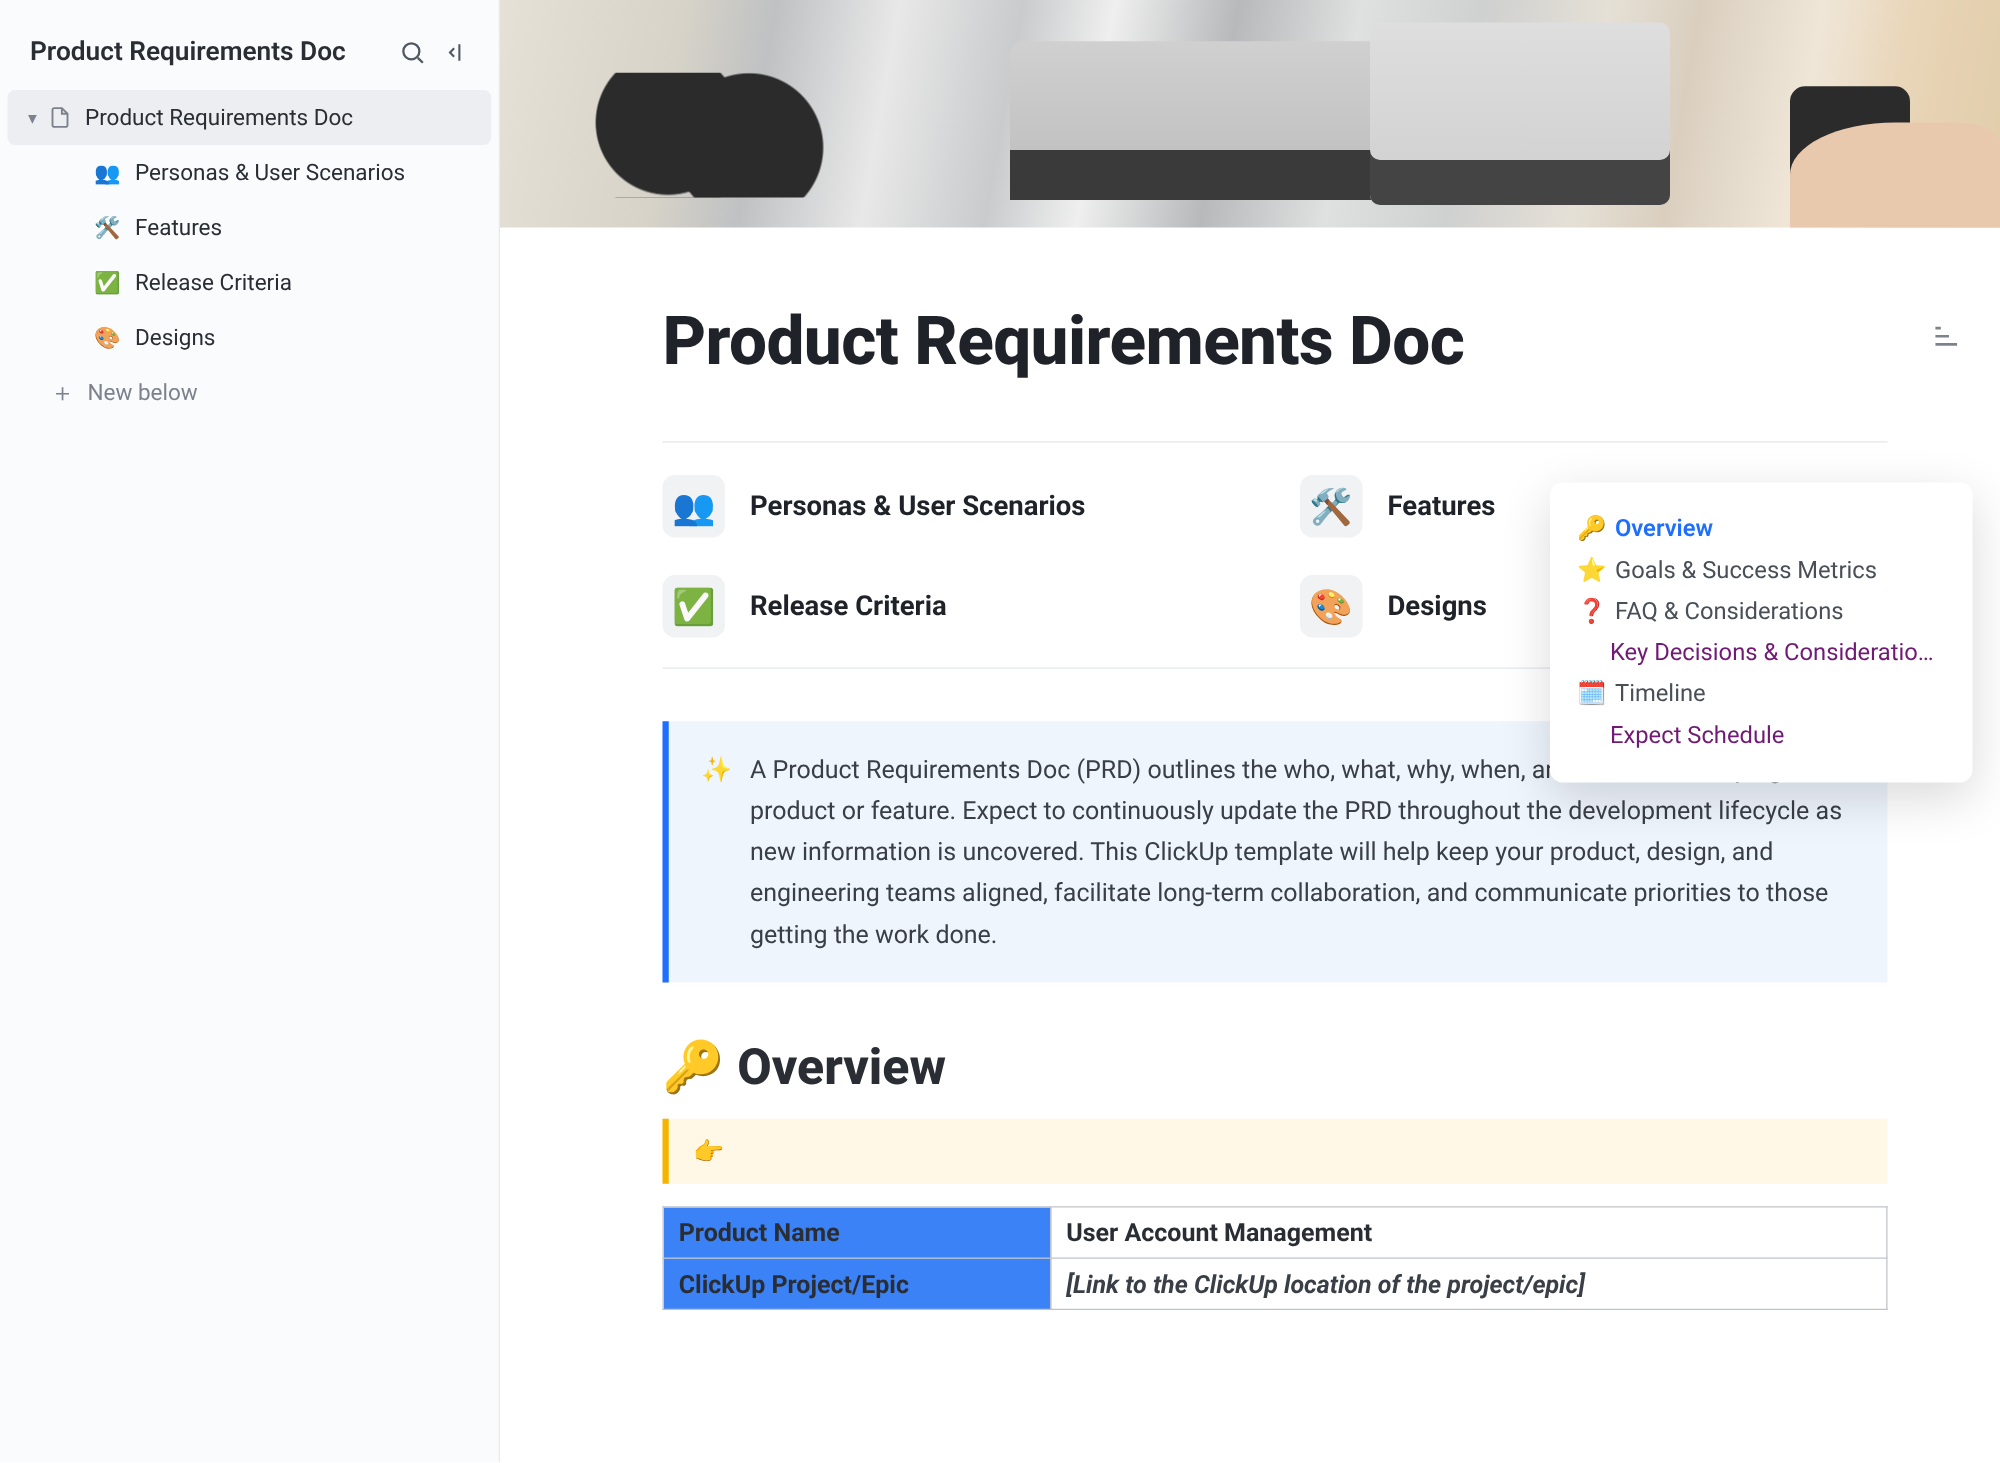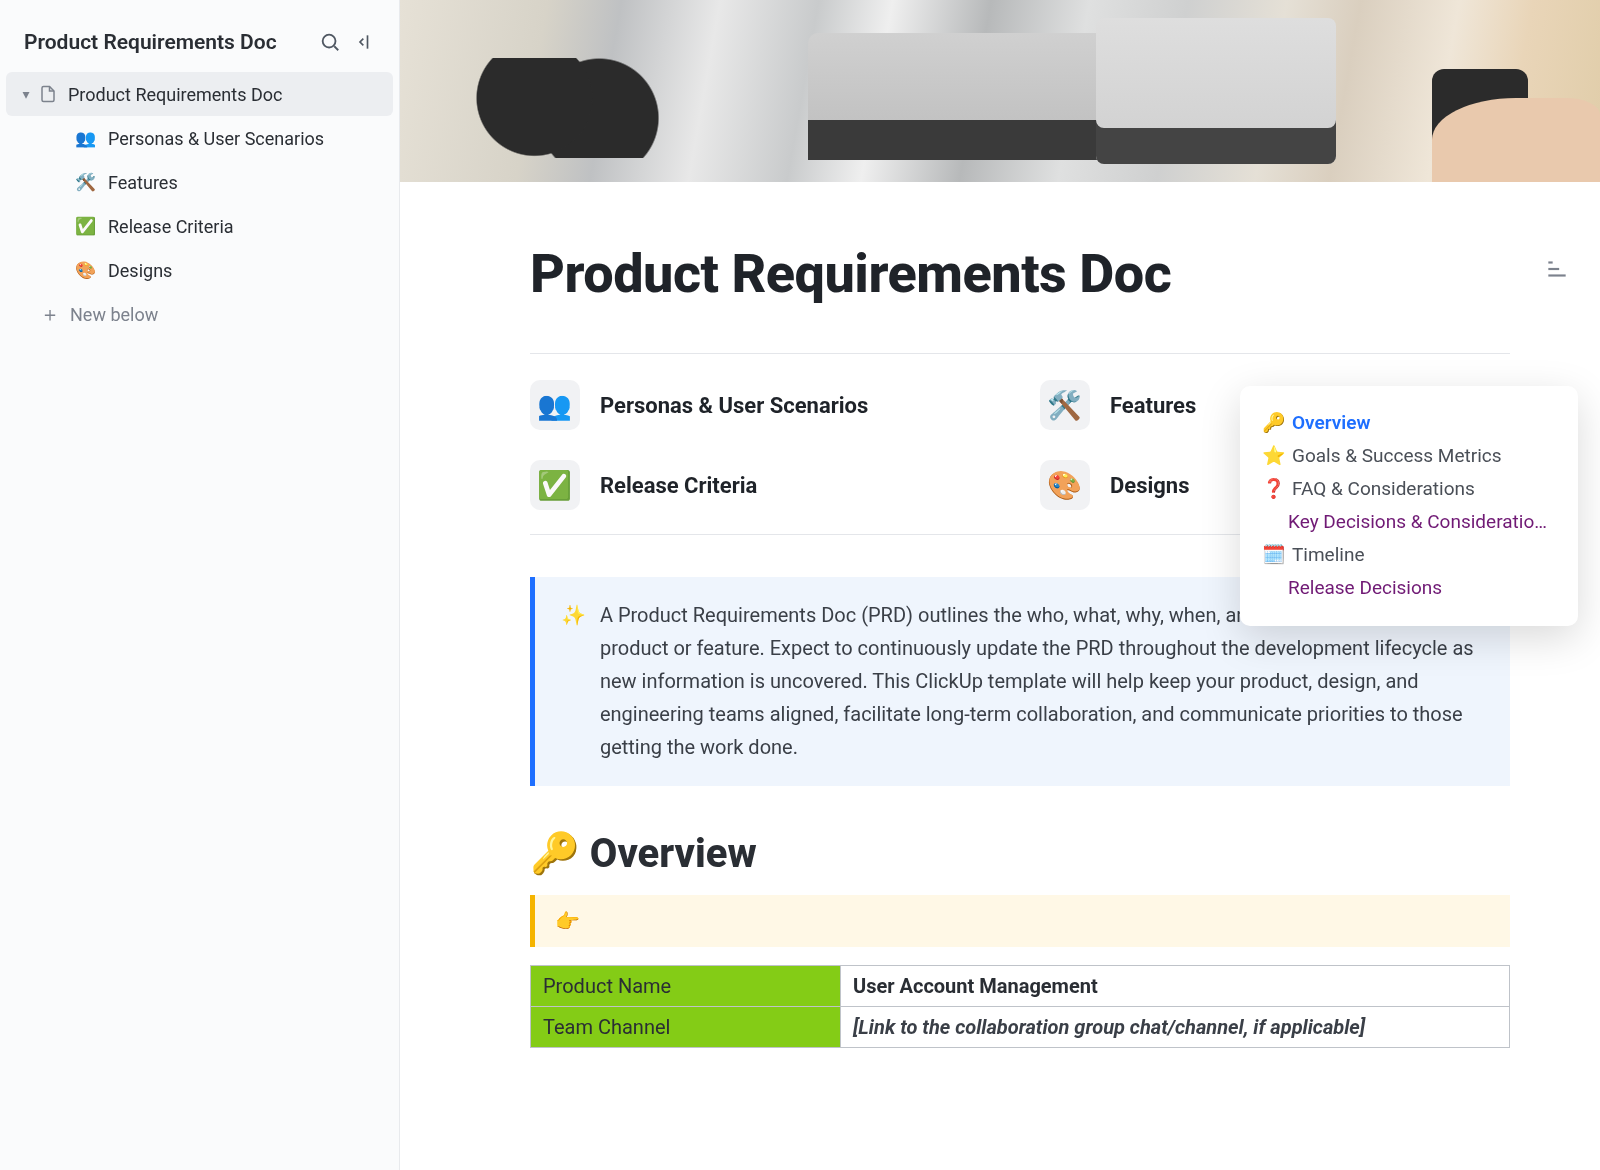--- a/index.html
+++ b/index.html
@@ -244,22 +244,22 @@
     width: 980px;
     font-size: 20px;
   }
   table.details td, table.details th {
     border: 1px solid #bfc3c9;
     padding: 8px 12px;
     text-align: left;
     font-weight: bold;
   }
   table.details th {
-    background: #84cc16;
-    font-weight: 400;
+    background: #3b82f6;
+    font-weight: 700;
     width: 310px;
   }
   table.details td.italic { font-style: italic; color: #3a3f47; }
 
   
   .outline {
     position: absolute;
     top: 386px;
     right: 22px;
     width: 338px;
@@ -390,22 +390,22 @@
       <span>👉</span>
     </div>
 
     <table class="details">
       <tbody>
           <tr>
         <th>Product Name</th>
         <td>User Account Management</td>
       </tr>
       <tr>
-        <th>Team Channel</th>
-        <td class="italic">[Link to the collaboration group chat/channel, if applicable]</td>
+        <th>ClickUp Project/Epic</th>
+        <td class="italic">[Link to the ClickUp location of the project/epic]</td>
       </tr>
     </tbody>
       </table>
   </div>
 
   <div class="outline">
     <div class="outline-row active">
       <span class="oe">🔑</span>
       <span>Overview</span>
     </div>
@@ -418,16 +418,16 @@
       <span>FAQ &amp; Considerations</span>
     </div>
     <div class="outline-row sub">
       <span>Key Decisions &amp; Consideratio…</span>
     </div>
     <div class="outline-row">
       <span class="oe">🗓️</span>
       <span>Timeline</span>
     </div>
     <div class="outline-row sub">
-      <span>Release Decisions</span>
+      <span>Expect Schedule</span>
     </div>
   </div>
 </main>
 
 </body></html>

